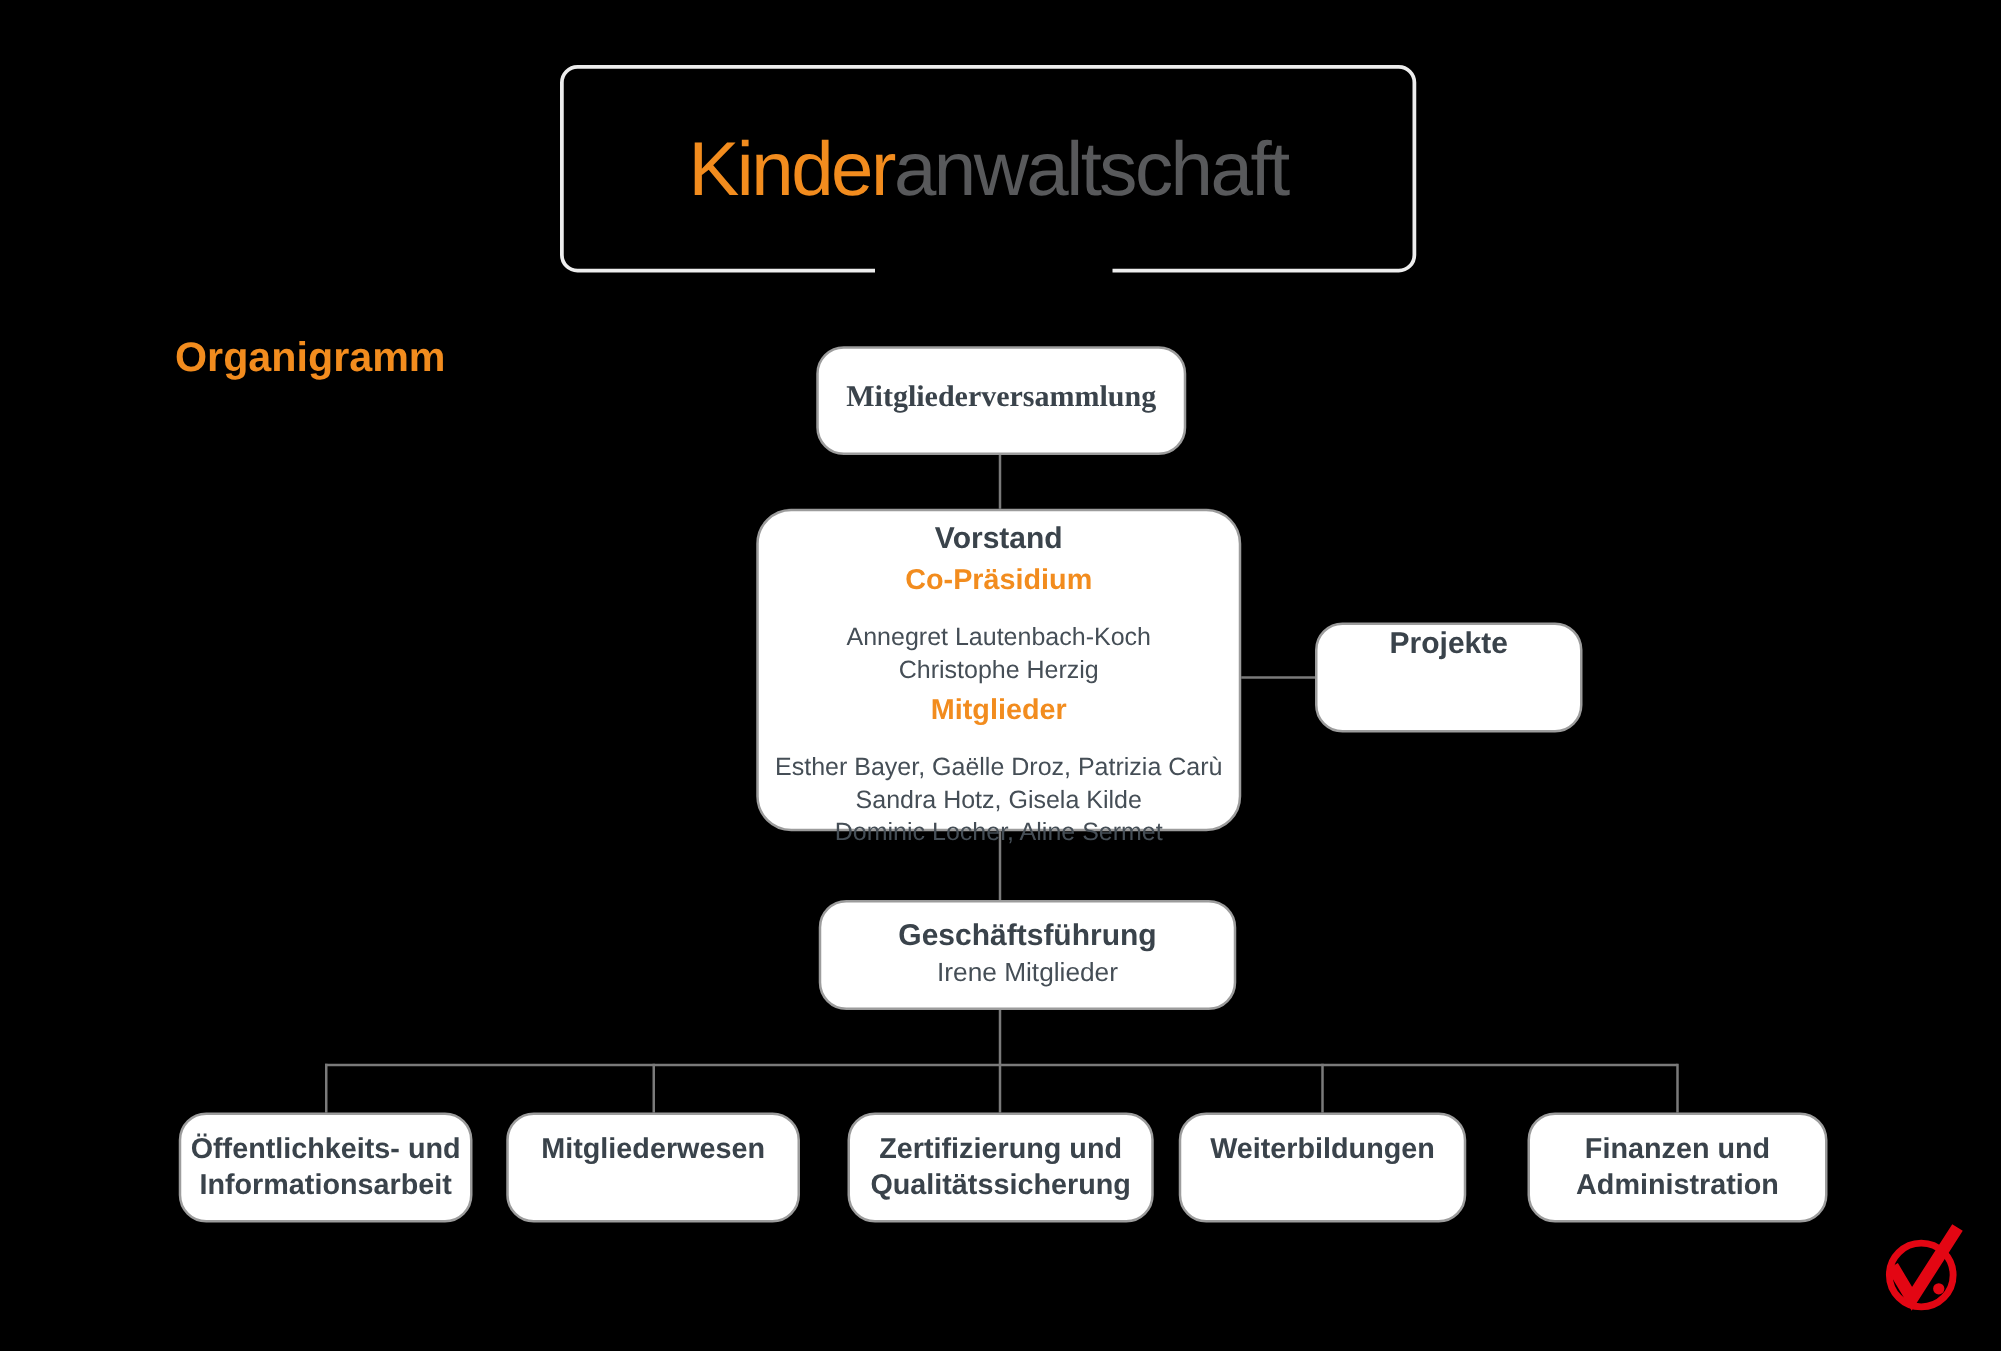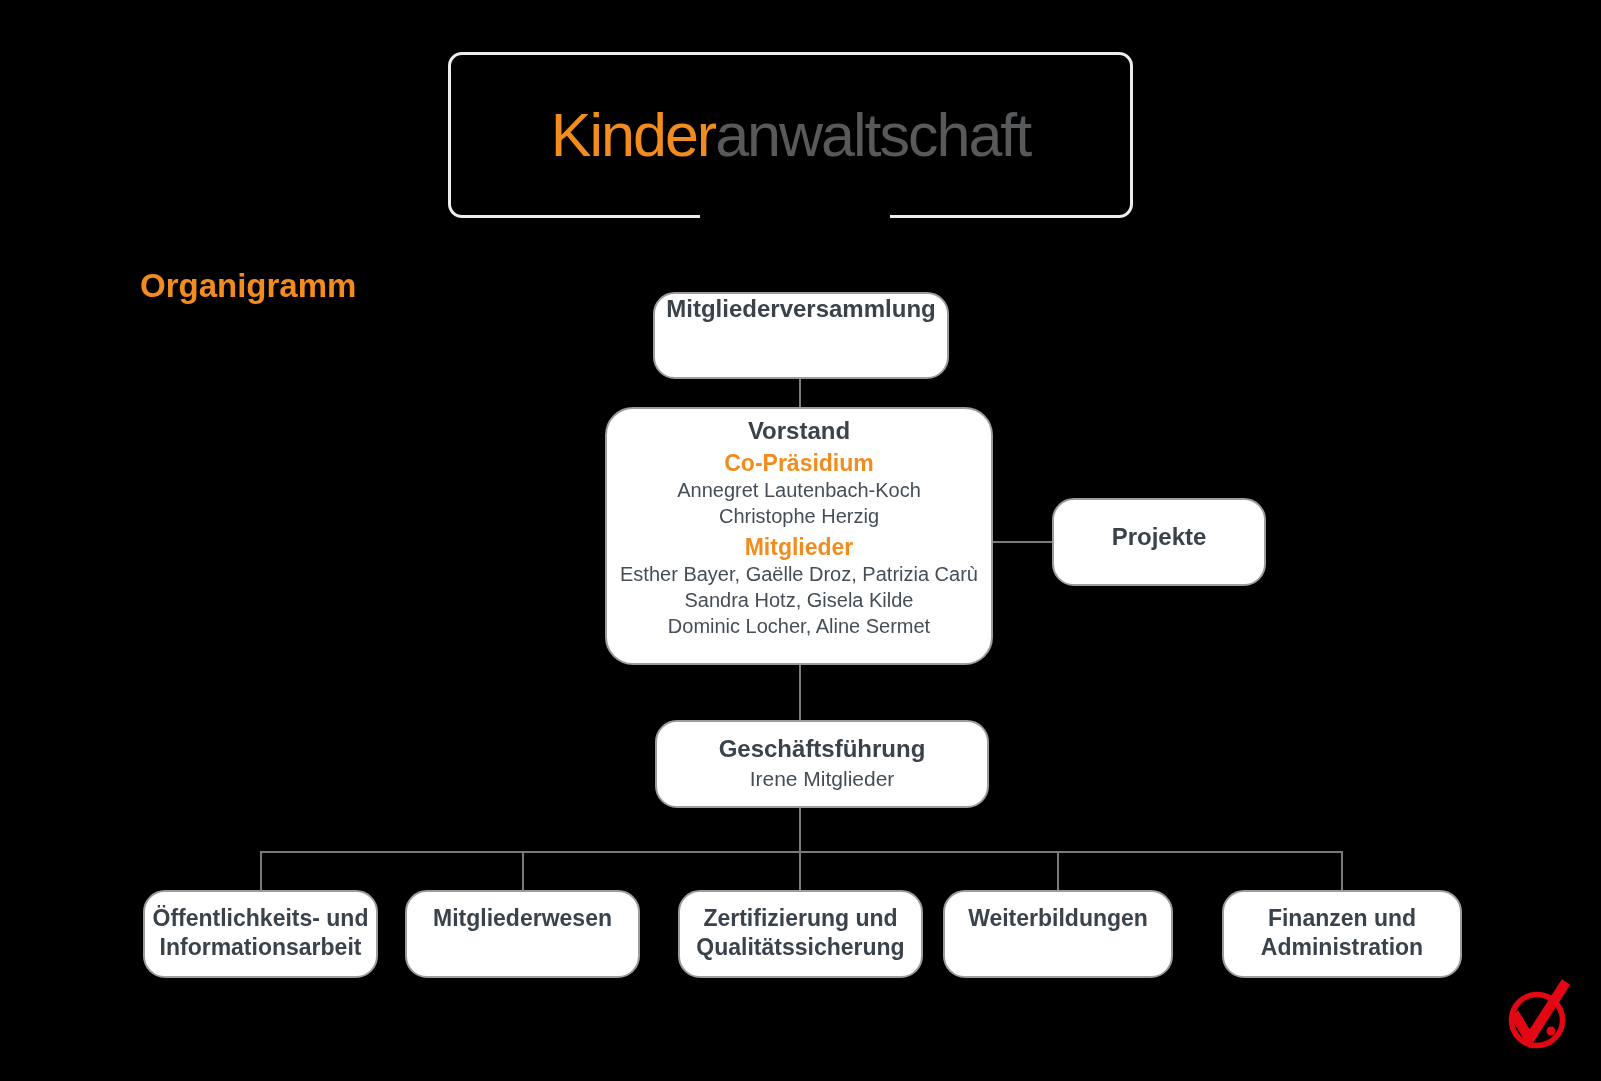--- a/index.html
+++ b/index.html
@@ -43,30 +43,30 @@
     color:var(--accent-orange);font-size:33px;font-weight:bold;
   }
   
   .node{
     position:absolute;background:#fff;
     border:2px solid var(--box-border);border-radius:22px;
     color:var(--text-dark);text-align:center;
   }
   .node-title{font-size:24px;font-weight:bold;line-height:30px;}
   
-  .node-mv{left:653px;top:292px;width:296px;height:87px;}
+  .node-mv{left:653px;top:277px;width:296px;height:87px;padding-top:24px;font-family:Liberation Serif, serif;}
   .node-vorstand{left:605px;top:407px;width:388px;height:258px;border-radius:28px;padding-top:8px;}
   .node-vorstand .node-title{line-height:28px;}
   .section-heading{
     color:var(--accent-orange);font-size:23px;font-weight:bold;
     line-height:28px;margin-top:4px;
   }
-  .names{color:var(--text-regular);font-size:20px;line-height:26px;margin-top:0;}
+  .names{color:var(--text-regular);font-size:20px;line-height:26px;margin-top:20px;}
   .names div{white-space:nowrap;}
-  .node-projekte{left:1052px;top:498px;width:214px;height:88px;padding-top:22px;}
+  .node-projekte{left:1052px;top:498px;width:214px;height:88px;}
   .node-gf{left:655px;top:720px;width:334px;height:88px;padding-top:12px;}
   .person{color:var(--text-regular);font-size:21px;line-height:26px;margin-top:2px;}
   .dept{top:890px;height:88px;padding-top:12px;font-size:23px;font-weight:bold;line-height:29px;}
   .dept span{display:block;white-space:nowrap;}
   .dept-1{left:143px;width:235px;}
   .dept-2{left:405px;width:235px;}
   .dept-3{left:678px;width:245px;}
   .dept-4{left:943px;width:230px;}
   .dept-5{left:1222px;width:240px;}
   

